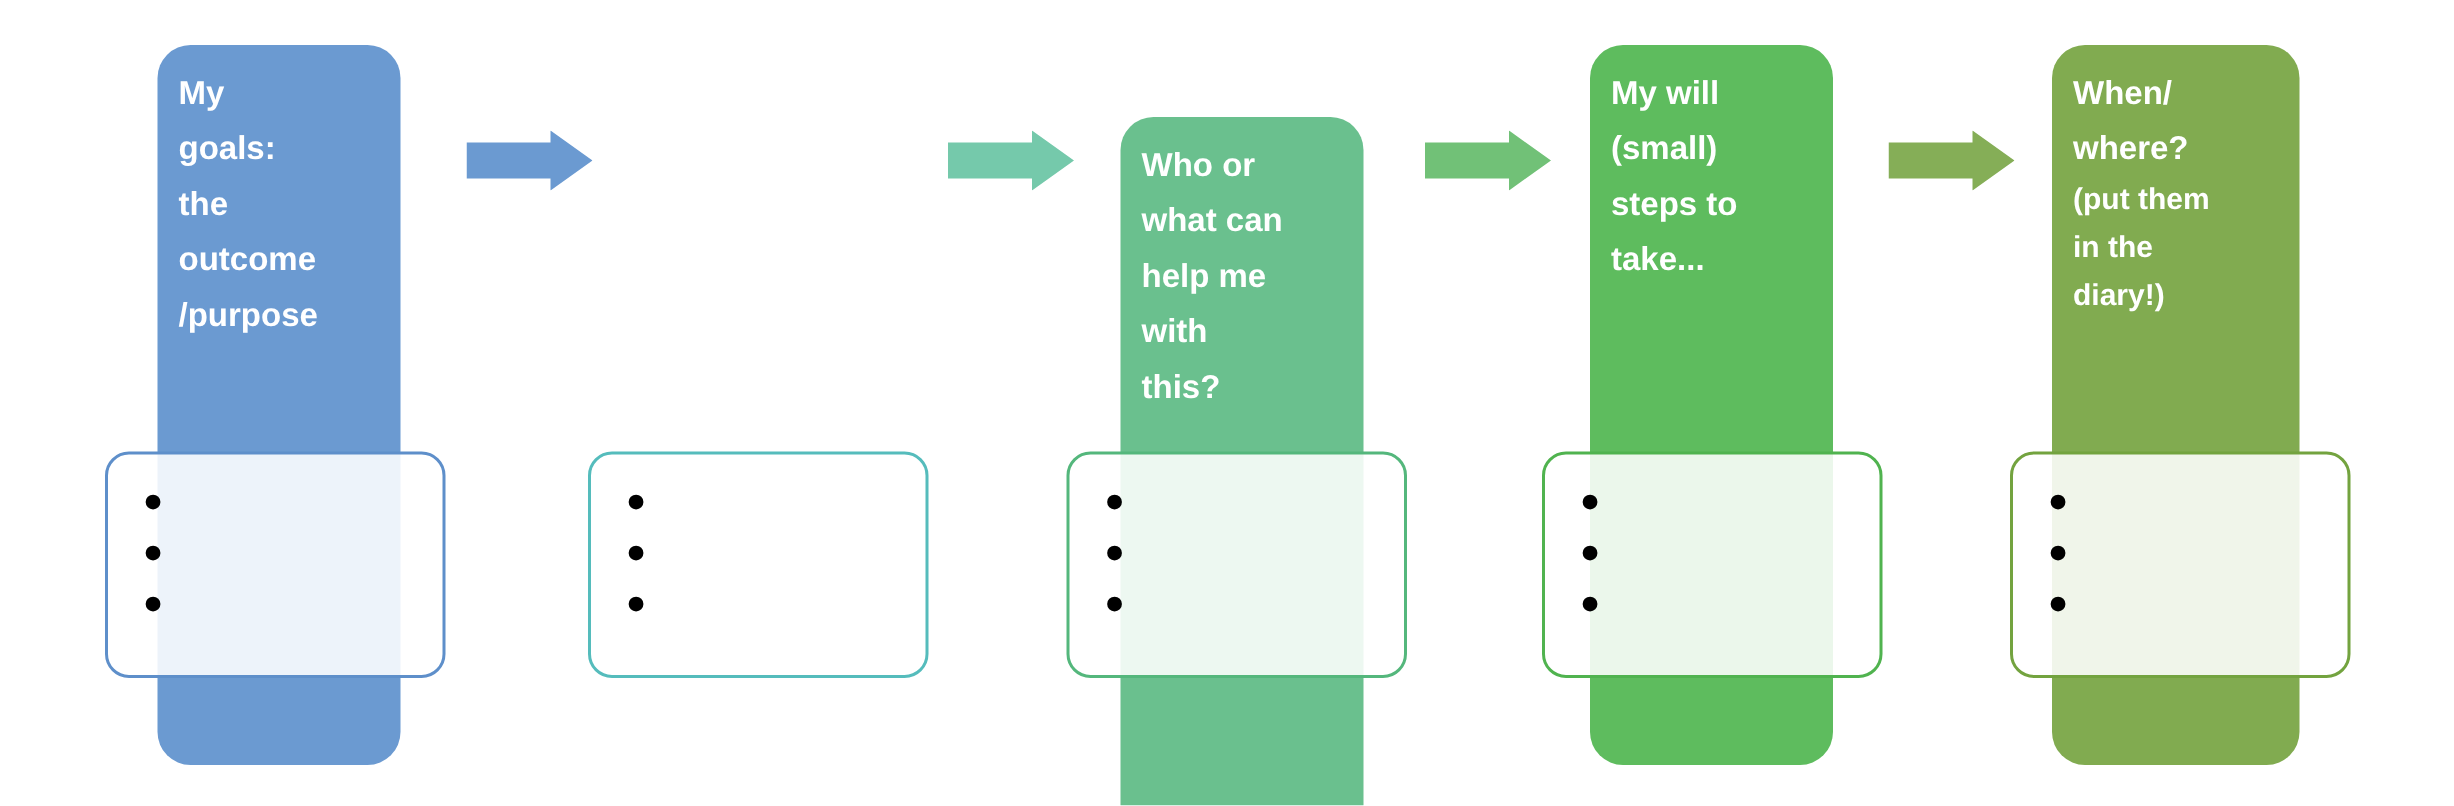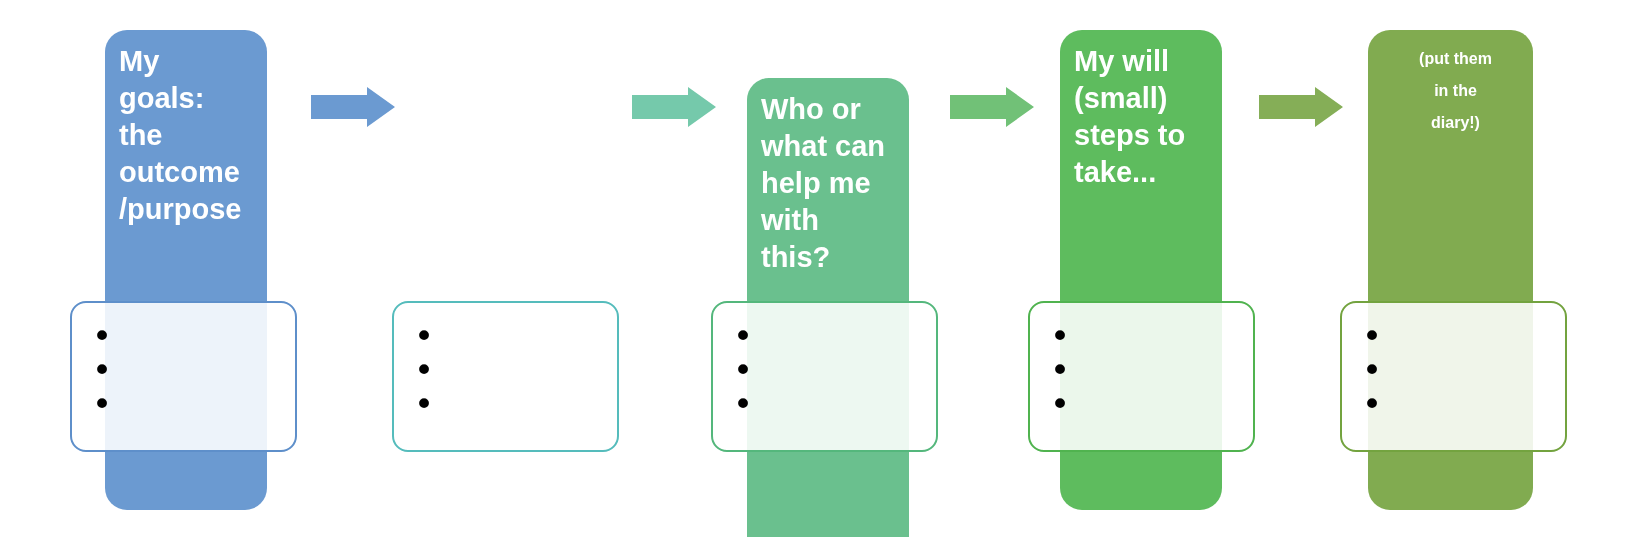--- a/index.html
+++ b/index.html
@@ -32,30 +32,29 @@
   .c4 { left: 1368px; width: 165px; }
 
   .column-title {
     padding: 13px 4px 0 14px;
     color: #ffffff;
     font-weight: bold;
   }
   .title-main {
     display: block;
     white-space: pre-line;
-    font-size: 29px;
+    font-size: 22px;
     line-height: 37px;
     letter-spacing: 0px;
   }
   .title-sub {
     display: block;
     white-space: pre-line;
-    font-size: 16px;
+    font-size: 20px;
     line-height: 32px;
-    text-align: center;
   }
 
   
   .notes-box {
     position: absolute;
     top: 301px;
     width: 227px;
     height: 151px;
     box-sizing: border-box;
     border: 2px solid var(--stroke);
@@ -152,20 +151,22 @@
   </div>
 
   <div class="arrow a3" style="--fill: #85ae57;">
     <svg viewBox="0 0 84 40">
       <polygon points="0,8 56,8 56,0 84,20 56,40 56,32 0,32"></polygon>
     </svg>
   </div>
 
   <div class="column c4" style="--fill: #81ab50;">
     <div class="column-title">
+      <span class="title-main">When/
+where?</span>
       <span class="title-sub">(put them
 in the
 diary!)</span>
     </div>
   </div>
 
   <div class="notes-box b0" style="--stroke: #5e8fca;">
     <div class="bullets">
       <span class="bullet">•</span>
       <span class="bullet">•</span>

